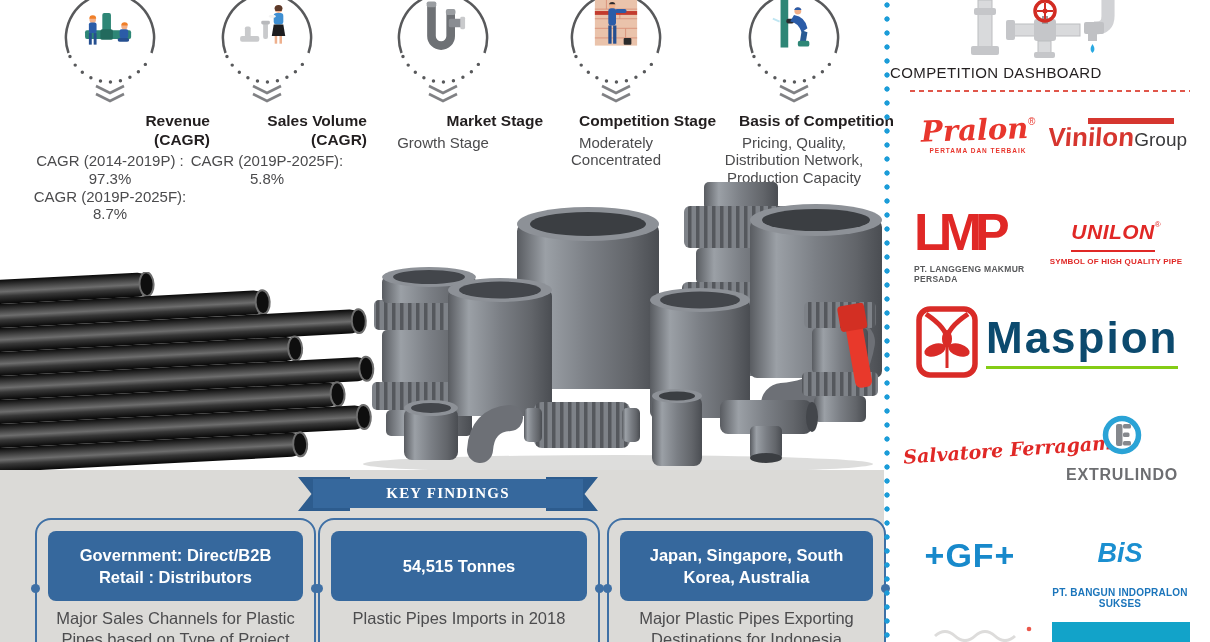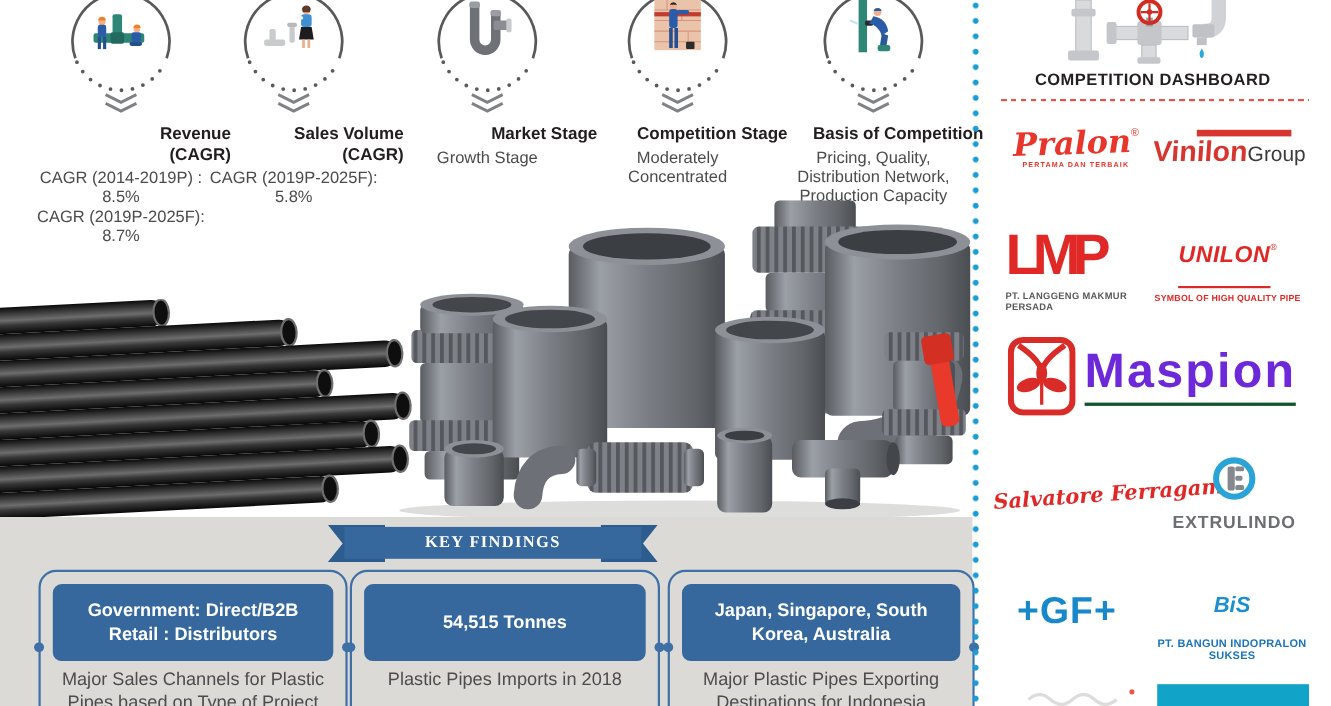--- a/index.html
+++ b/index.html
@@ -31,46 +31,46 @@
   .card::before{left:-6px;} .card::after{right:-6px;}
   .card-highlight{margin:11px 11px 0; height:70px; background:#36689d; border-radius:8px;
     display:flex; align-items:center; justify-content:center; text-align:center;
     color:#fff; font-weight:bold; font-size:16.5px; line-height:1.35; white-space:pre-line;}
   .card-caption{margin-top:7px; text-align:center; font-size:16.5px; line-height:1.25; color:#4c4c4e; white-space:pre-line;}
   
   .separator{position:absolute; left:884px; top:0; width:6px; height:642px;
     background-image:radial-gradient(circle at 3px 5px, #1b9cd8 2.3px, rgba(27,156,216,0) 3px);
     background-size:6px 14px;}
   
-  .sb-title{position:absolute; left:890px; top:64px; width:316px; text-align:center;
-    font-weight:700; font-size:15px; letter-spacing:.4px; color:#231f20;}
+  .sb-title{position:absolute; left:890px; top:64px; width:316px; 
+    font-weight:400; font-size:15px; letter-spacing:.4px; color:#231f20;}
   .sb-divider{position:absolute; left:910px; top:90px; width:280px; height:2px;
     background:repeating-linear-gradient(90deg,#e0564a 0 5px, transparent 5px 9px);}
   .logo{position:absolute; text-align:center;}
   .pralon-name{font-family:"DejaVu Serif", serif; font-style:italic; font-weight:bold;
     font-size:29px; color:#e8362d; transform:rotate(-2deg); display:inline-block; line-height:1;}
   .pralon-reg{font-size:10px; color:#e8362d; vertical-align:top;}
   .pralon-tag{font-size:6.5px; font-weight:bold; letter-spacing:1px; color:#e8362d; margin-top:2px;}
   .vinilon-bar{width:86px; height:6px; background:#d6362f; margin:0 0 0 40px;}
   .vinilon-name{font-weight:800; font-size:26px; color:#d6362f; transform:skewX(-4deg); display:inline-block; line-height:1.05;}
   .vinilon-suffix{font-size:19px; color:#3a3a3c; font-weight:400;}
   .lmp-name{font-weight:900; font-size:52px; line-height:1; letter-spacing:-7px; color:#e02826;}
   .lmp-tag{font-size:8.5px; font-weight:bold; color:#58595b; letter-spacing:.3px; margin-top:6px; text-align:left;}
   .unilon-name{display:inline-block; font-style:italic; font-weight:900; font-size:21px; color:#e02826;
-    border-bottom:2px solid #e02826; padding-bottom:16px; letter-spacing:.5px;}
+    border-bottom:2px solid #e02826; padding-bottom:6px; letter-spacing:.5px;}
   .unilon-reg{font-size:8px; color:#e02826; vertical-align:top;}
   .unilon-tag{font-size:8px; font-weight:bold; color:#e02826; margin-top:5px; letter-spacing:.2px;}
   .maspion{display:flex; align-items:center; gap:8px;}
-  .maspion-name{font-weight:900; font-size:44px; color:#6d28d9; line-height:1;
-    border-bottom:3px solid #14532d; padding-bottom:6px; letter-spacing:2px;}
+  .maspion-name{font-weight:900; font-size:44px; color:#0c4a6e; line-height:1;
+    border-bottom:3px solid #84cc16; padding-bottom:6px; letter-spacing:2px;}
   .ferragamo-name{font-family:"DejaVu Serif", serif; font-style:italic; font-weight:bold;
     font-size:19px; color:#e02826; transform:rotate(-4deg); display:inline-block; white-space:nowrap;}
   .extrulindo-name{font-size:16px; font-weight:800; color:#6d6e71; letter-spacing:.8px; margin-top:4px;text-align:center;}
   .gf-name{font-weight:900; font-size:34px; color:#1789cb; letter-spacing:1px;}
-  .bis-name{font-weight:900; font-style:italic; font-size:20px; color:#1b8fd0; line-height:1;}
+  .bis-name{font-weight:900; font-style:italic; font-size:27px; color:#1b8fd0; line-height:1;}
   .bis-tag{font-size:10px; font-weight:800; color:#1b75bb; letter-spacing:.2px; margin-top:20px;}
   .cyan-block{position:absolute; left:1052px; top:622px; width:138px; height:20px; background:#12a3c9;}
 </style>
 </head>
 <body>
 
 <div class="page">
 
   <div class="stat" style="left:10px">
     <div class="stat-circle">
@@ -94,21 +94,21 @@
         </g>
       </svg>
     </div>
     <svg class="stat-chevron" width="36" height="20" viewBox="0 0 36 20">
       <polyline points="4,2 18,9 32,2" fill="none" stroke="#808184" stroke-width="2.6"></polyline>
       <polyline points="4,10 18,17 32,10" fill="none" stroke="#808184" stroke-width="2.6"></polyline>
     </svg>
     <div class="stat-title">Revenue
 (CAGR)</div>
     <div class="stat-value">CAGR (2014-2019P) :
-8.5%
+97.3%
 CAGR (2019P-2025F):
 8.7%</div>
   </div>
 
   <div class="stat" style="left:167px">
     <div class="stat-circle">
       <svg width="96" height="96" viewBox="0 0 100 100">
         <path d="M 46 6.2 A 46 46 0 0 0 6.8 67.7" fill="none" stroke="#58595b" stroke-width="2.6"></path>
         <path d="M 54 6.2 A 46 46 0 0 1 93.2 67.7" fill="none" stroke="#58595b" stroke-width="2.6"></path>
         <path d="M 8.3 71.4 A 46 46 0 0 0 91.7 71.4" fill="none" stroke="#58595b" stroke-width="3.6" stroke-linecap="round" stroke-dasharray="0 10.5"></path>

